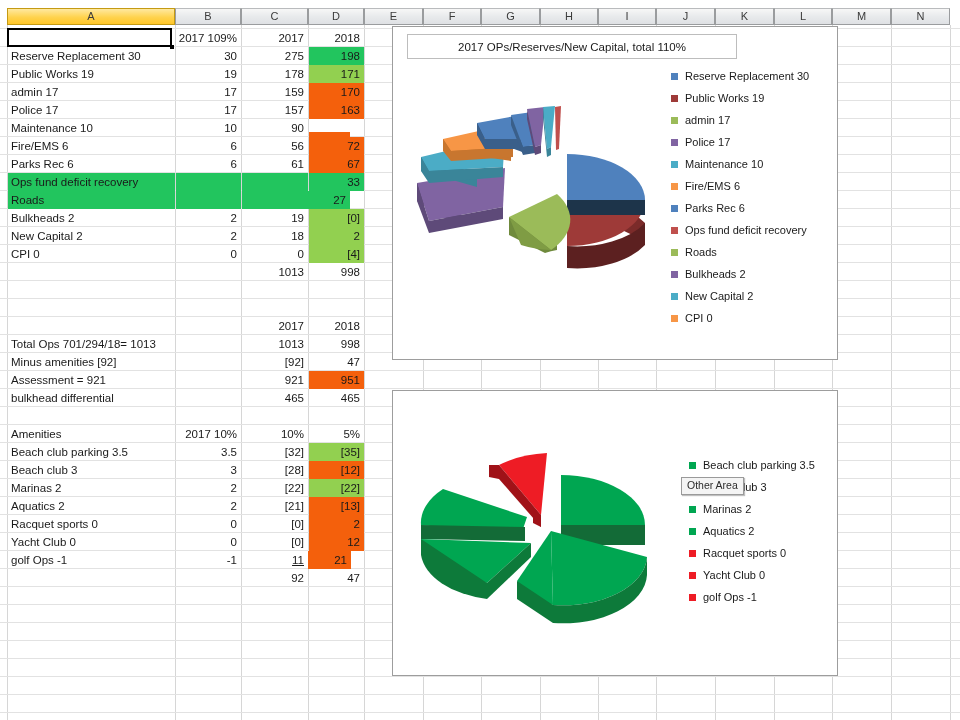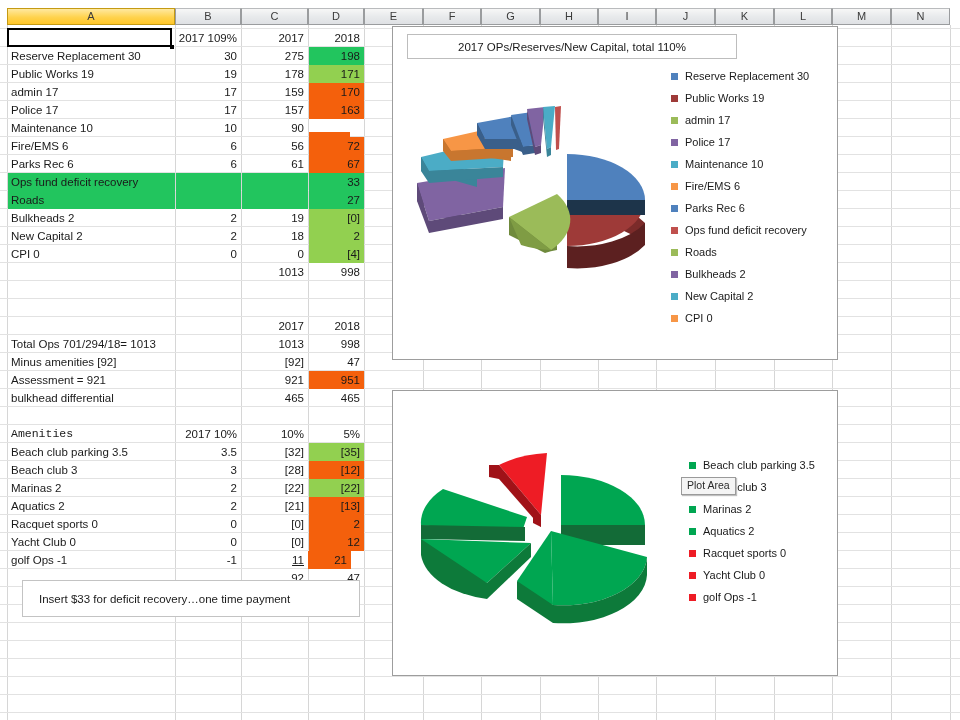--- a/index.html
+++ b/index.html
@@ -197,21 +197,21 @@
       <div class="cell l fill-yellow" style="left: 8px; top: 173px; width: 167px;">Ops fund deficit recovery</div>
       <div class="cell r fill-yellow" style="left: 176px; top: 173px; width: 65px;"></div>
       <div class="cell r fill-yellow" style="left: 242px; top: 173px; width: 66px;"></div>
       <div class="cell r fill-yellow" style="left: 309px; top: 173px; width: 55px;">33</div>
       <div class="cell fill-yellow" style="left: 8px; top: 191px; width: 167px;"></div>
       <div class="cell fill-yellow" style="left: 176px; top: 191px; width: 65px;"></div>
       <div class="cell fill-yellow" style="left: 242px; top: 191px; width: 66px;"></div>
       <div class="cell l fill-yellow" style="left: 8px; top: 191px; width: 167px;">Roads</div>
       <div class="cell r fill-yellow" style="left: 176px; top: 191px; width: 65px;"></div>
       <div class="cell r fill-yellow" style="left: 242px; top: 191px; width: 66px;"></div>
-      <div class="cell r fill-yellow" style="left: 309px; top: 191px; width: 55px;">27</div>
+      <div class="cell r fill-yellow" style="left: 295px; top: 191px; width: 55px;">27</div>
       <div class="cell l" style="left: 8px; top: 209px; width: 167px;">Bulkheads 2</div>
       <div class="cell r" style="left: 176px; top: 209px; width: 65px;">2</div>
       <div class="cell r" style="left: 242px; top: 209px; width: 66px;">19</div>
       <div class="cell r fill-green" style="left: 309px; top: 209px; width: 55px;">[0]</div>
       <div class="cell l" style="left: 8px; top: 227px; width: 167px;">New Capital 2</div>
       <div class="cell r" style="left: 176px; top: 227px; width: 65px;">2</div>
       <div class="cell r" style="left: 242px; top: 227px; width: 66px;">18</div>
       <div class="cell r fill-green" style="left: 309px; top: 227px; width: 55px;">2</div>
       <div class="cell l" style="left: 8px; top: 245px; width: 167px;">CPI 0</div>
       <div class="cell r" style="left: 176px; top: 245px; width: 65px;">0</div>
@@ -233,21 +233,21 @@
       <div class="cell r" style="left: 242px; top: 353px; width: 66px;">[92]</div>
       <div class="cell r" style="left: 309px; top: 353px; width: 55px;">47</div>
       <div class="cell l" style="left: 8px; top: 371px; width: 167px;">Assessment  = 921</div>
       <div class="cell r" style="left: 176px; top: 371px; width: 65px;"></div>
       <div class="cell r" style="left: 242px; top: 371px; width: 66px;">921</div>
       <div class="cell r fill-orange" style="left: 309px; top: 371px; width: 55px;">951</div>
       <div class="cell l" style="left: 8px; top: 389px; width: 167px;">bulkhead differential</div>
       <div class="cell r" style="left: 176px; top: 389px; width: 65px;"></div>
       <div class="cell r" style="left: 242px; top: 389px; width: 66px;">465</div>
       <div class="cell r" style="left: 309px; top: 389px; width: 55px;">465</div>
-      <div class="cell l" style="left: 8px; top: 425px; width: 167px; font-family: Liberation Mono, monospace;">Amenities</div>
+      <div class="cell l" style="left: 8px; top: 425px; width: 167px;">Amenities</div>
       <div class="cell r" style="left: 176px; top: 425px; width: 65px;">2017 10%</div>
       <div class="cell r" style="left: 242px; top: 425px; width: 66px;">10%</div>
       <div class="cell r" style="left: 309px; top: 425px; width: 55px;">5%</div>
       <div class="cell l" style="left: 8px; top: 443px; width: 167px;">Beach club parking 3.5</div>
       <div class="cell r" style="left: 176px; top: 443px; width: 65px;">3.5</div>
       <div class="cell r" style="left: 242px; top: 443px; width: 66px;">[32]</div>
       <div class="cell r fill-green" style="left: 309px; top: 443px; width: 55px;">[35]</div>
       <div class="cell l" style="left: 8px; top: 461px; width: 167px;">Beach club 3</div>
       <div class="cell r" style="left: 176px; top: 461px; width: 65px;">3</div>
       <div class="cell r" style="left: 242px; top: 461px; width: 66px;">[28]</div>
@@ -274,23 +274,20 @@
       <div class="cell r fill-orange" style="left: 308px; top: 551px; width: 43px; text-align: right;">21</div>
       <div class="cell l" style="left: 8px; top: 569px; width: 167px;"></div>
       <div class="cell r" style="left: 176px; top: 569px; width: 65px;"></div>
       <div class="cell r" style="left: 242px; top: 569px; width: 66px;">92</div>
       <div class="cell r" style="left: 309px; top: 569px; width: 55px;">47</div>
     </div>
 
   <div class="selcell" style="left:7px;top:28px;width:165px;height:19px;"></div>
   <div class="selhandle" style="left:170px;top:45px;"></div>
 
-  <div class="textbox" style="left:22px;top:580px;width:338px;height:37px;">
-    <span>Insert $33 for deficit recovery…one time payment</span>
-  </div>
 
   <div class="chart" style="left:392px;top:26px;width:446px;height:334px;">
 
     <div class="chart-title" style="left:14px;top:7px;width:330px;height:25px;">
       <span>2017  OPs/Reserves/New Capital, total 110%</span>
     </div>
 
     <svg style="position:absolute;left:6px;top:68px;" width="280" height="210" viewBox="0 0 280 210">
       <defs>
         <linearGradient id="c1sideA" x1="0" y1="0" x2="0" y2="1">
@@ -481,17 +478,17 @@
           <span class="swatch" style="background: rgb(238, 28, 37);"></span>
           <span>Yacht Club 0</span>
         </div>
         <div class="legend-item" style="height: 22px;">
           <span class="swatch" style="background: rgb(238, 28, 37);"></span>
           <span>golf Ops -1</span>
         </div>
       </div>
 
     <div class="plotarea-tip" style="left:288px;top:86px;">
-      <span>Plot Area</span>
+      <span>Other Area</span>
     </div>
   </div>
 
 </div>
 
 </body></html>

